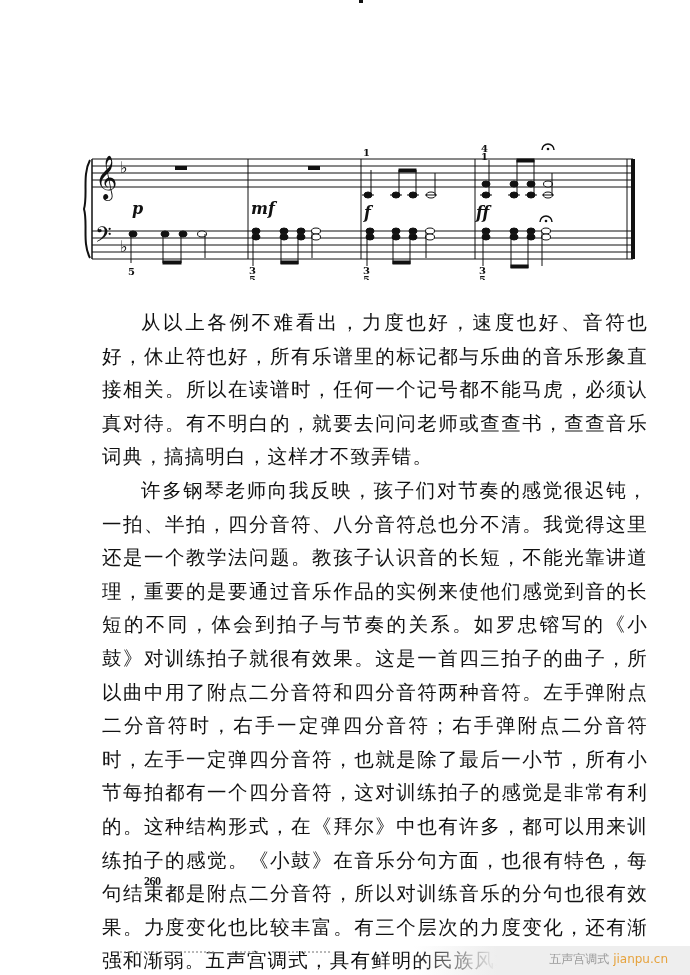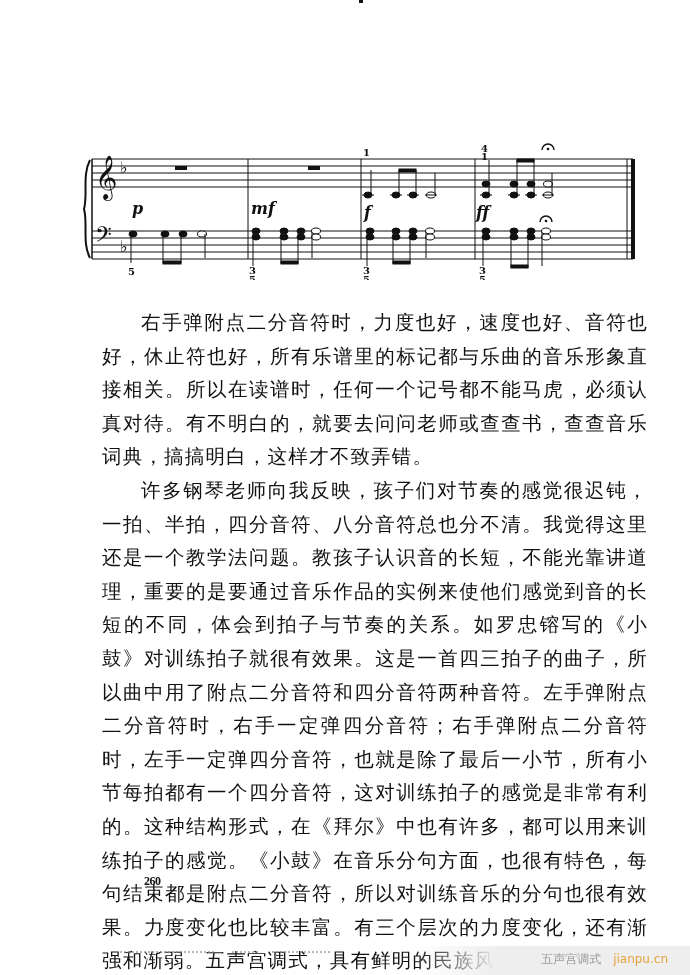--- a/index.html
+++ b/index.html
@@ -11,21 +11,21 @@
   .score svg { width: 560px; height: 140px; display: block; }
   .body-text { position: absolute; left: 102px; top: 306px; width: 546px; }
   .para { margin: 0; font-size: 19.5px; line-height: 33.6px; letter-spacing: 1.2px; text-align: justify; text-indent: 2em; }
   .para + .para { margin-top: 0; }
   .page-number { position: absolute; left: 112px; top: 874px; font-family: "Liberation Serif", serif; font-weight: bold; font-size: 12px; letter-spacing: -0.5px; margin-left: 32px; }
   .scan-noise { position: absolute; left: 120px; top: 951px; height: 2px; background: repeating-linear-gradient(90deg, #888 0 2px, transparent 2px 4px); opacity: .6; }
   .dot { position: absolute; width: 2px; height: 2px; background: #555; }
   .watermark { position: absolute; left: 414px; top: 946px; width: 276px; height: 29px; background: linear-gradient(90deg, rgba(240,240,240,0), rgba(238,238,238,1) 30%); }
   .watermark-text { position: absolute; right: 22px; top: 5px; font-family: "DejaVu Sans", sans-serif; font-size: 12px; color: #999; }
   .watermark-text .cn { color: #9a9a9a; }
-  .watermark-text .en { color: #e6a23c; margin-left: 12px; }
+  .watermark-text .en { color: #e6a23c; margin-left: 4px; }
 </style>
 </head>
 <body>
 
 <div class="page">
   <div class="top-mark"></div>
 
   <div class="score">
     <svg viewBox="0 0 560 140" xmlns="http://www.w3.org/2000/svg">
       <g stroke="#111" stroke-width="1" fill="none">
@@ -173,21 +173,21 @@
         <text x="399" y="134">3</text>
         <text x="399" y="143">5</text>
         <text x="283" y="16">1</text>
         <text x="401" y="12">4</text>
         <text x="401" y="20">1</text>
       </g>
     </svg>
   </div>
 
   <div class="body-text">
-    <p class="para">右手弹附点二分音符时，力度也好，速度也好、音符也好，休止符也好，所有乐谱里的标记都与乐曲的音乐形象直接相关。所以在读谱时，任何一个记号都不能马虎，必须认真对待。有不明白的，就要去问问老师或查查书，查查音乐词典，搞搞明白，这样才不致弄错。</p>
+    <p class="para">从以上各例不难看出，力度也好，速度也好、音符也好，休止符也好，所有乐谱里的标记都与乐曲的音乐形象直接相关。所以在读谱时，任何一个记号都不能马虎，必须认真对待。有不明白的，就要去问问老师或查查书，查查音乐词典，搞搞明白，这样才不致弄错。</p>
     <p class="para">许多钢琴老师向我反映，孩子们对节奏的感觉很迟钝，一拍、半拍，四分音符、八分音符总也分不清。我觉得这里还是一个教学法问题。教孩子认识音的长短，不能光靠讲道理，重要的是要通过音乐作品的实例来使他们感觉到音的长短的不同，体会到拍子与节奏的关系。如罗忠镕写的《小鼓》对训练拍子就很有效果。这是一首四三拍子的曲子，所以曲中用了附点二分音符和四分音符两种音符。左手弹附点二分音符时，右手一定弹四分音符；右手弹附点二分音符时，左手一定弹四分音符，也就是除了最后一小节，所有小节每拍都有一个四分音符，这对训练拍子的感觉是非常有利的。这种结构形式，在《拜尔》中也有许多，都可以用来训练拍子的感觉。《小鼓》在音乐分句方面，也很有特色，每句结束都是附点二分音符，所以对训练音乐的分句也很有效果。力度变化也比较丰富。有三个层次的力度变化，还有渐强和渐弱。五声宫调式，具有鲜明的民族风格。</p>
   </div>
 
   <div class="page-number">260</div>
 
   <div class="dot" style="left:161px;top:928px;"></div>
   <div class="scan-noise" style="width:95px;"></div>
   <div class="scan-noise" style="left:232px;width:28px;"></div>
   <div class="scan-noise" style="left:272px;width:58px;"></div>
 

